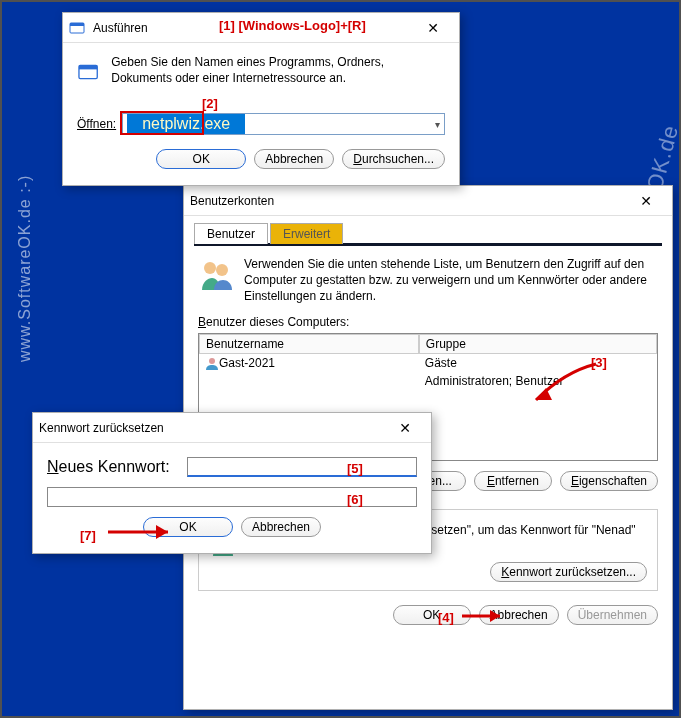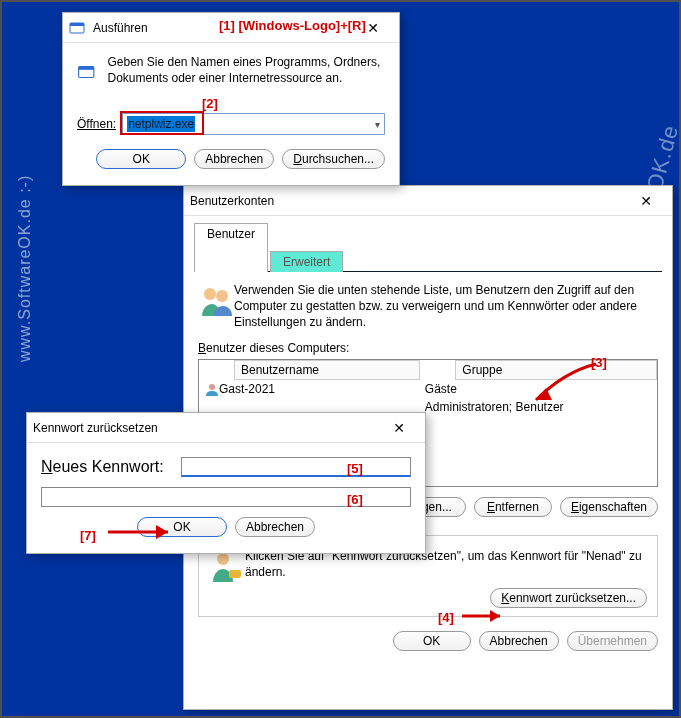--- a/index.html
+++ b/index.html
@@ -56,64 +56,64 @@
   .btn {
     border: 1px solid #999;
     background: linear-gradient(#fdfdfd,#f0f0f0);
     padding: 2px 10px;
     font-size: 12px;
     min-width: 78px;
     text-align: center;
     border-radius: 10px;
   }
   
-  #run-dialog { left: 60px; top: 10px; width: 338px; }
+  #run-dialog { left: 60px; top: 10px; width: 398px; }
   #run-body { padding: 12px 14px 16px 14px; }
   #run-body .row1 { display:flex; gap:12px; }
   #run-body .desc { font-size: 12px; line-height: 1.3; }
   #run-body .row2 { display:flex; align-items:center; margin-top:24px; gap:6px; }
   #run-body .open-label { font-size:12px; text-decoration: underline; text-decoration-color:#000; }
   #run-body .combo {
     flex:1; border:1px solid #7a9ec7; height:22px; display:flex; align-items:center;
     padding: 0 4px; position:relative;
   }
   #run-body .combo .val {
-    background:#0078d7; color:#0f172a; padding:1px 1px; font-size:12px;
+    background:#0078d7; color:#fef9c3; padding:1px 15px; font-size:16px;
   }
   #run-body .combo .chev { margin-left:auto; color:#555; font-size:10px; }
   #run-body .btns { display:flex; gap:8px; justify-content:flex-end; margin-top:14px; }
   .redbox { border:2px solid #d40000; position:absolute; pointer-events:none; }
   .redtxt { color:#d40000; font-weight:bold; font-size:13px; position:absolute; pointer-events:none; }
   .arrow-red { position:absolute; pointer-events:none; }
   
   #accounts { left: 181px; top: 183px; width: 490px; height: 525px; }
   #accounts-body { padding: 6px 10px 10px 10px; }
-  .tabs { display:flex; border-bottom:1px solid #0f172a; }
+  .tabs { display:flex; border-bottom:3px solid #0f172a;align-items:center; }
   .tab { padding:3px 12px; border:1px solid #aaa; border-bottom:none; background:#fff;
          position:relative; top:1px; font-size:12px; margin-right:2px; }
-  .tab.inactive { background:#5eead4; color:#555;margin-top:28px; }
+  .tab.inactive { background:#eab308; color:#555; }
   .tabcontent { border:none; padding: 10px 4px; }
-  .info-row { display:flex; align-items:flex-start; }
+  .info-row { display:flex; gap:10px; align-items:flex-start; }
   .users-icon { width:36px; height:36px; flex:0 0 36px; }
   .listbox {
     border:1px solid #888; margin-top:4px; height: 128px; background:#fff;
     font-size:12px;
   }
   .listbox .hdr { display:flex; }
-  .listbox .hdr .col { border:1px solid #ccc; padding:2px 6px; background:#fafafa;margin-left:35px; }
+  .listbox .hdr .col { border:1px solid #ccc; padding:2px 6px; background:#fafafa; }
   .listbox .row { display:flex; }
   .listbox .row .c { padding:2px 6px; }
   .listbox .row.sel { background:#0078d7; color:#fff; }
   .under-btns { display:flex; gap:8px; justify-content:flex-end; margin-top:10px; }
   .pw-section { border:1px solid #ccc; margin-top:18px; padding:12px 10px 32px 10px; position:relative; }
   .pw-section .legend { position:absolute; top:-9px; left:8px; background:#fff; padding:0 4px; font-size:12px; }
   .bottom-btns { display:flex; gap:8px; justify-content:flex-end; margin-top:14px; }
   .btn.disabled { color:#999; }
   
-  #reset { left: 24px; top: 410px; width: 400px; }
+  #reset { left: 30px; top: 410px; width: 400px; }
   #reset-body { padding: 14px 14px 16px 14px; }
   #reset-body .frow { display:flex; align-items:center; margin-bottom:10px; }
   #reset-body .flabel { width:140px; font-size:16px; }
   #reset-body .finput { flex:1; border:1px solid #888; height:20px; padding:0 4px; font-size:12px; }
   #reset-body .rbtns { display:flex; gap:8px; justify-content:center; margin-top:8px; }
   svg.arrow path { stroke:#d40000; stroke-width:3; fill:none; }
   svg.arrow polygon { fill:#d40000; }
   .ul-first::first-letter { text-decoration: underline; }
 </style>
 </head>

